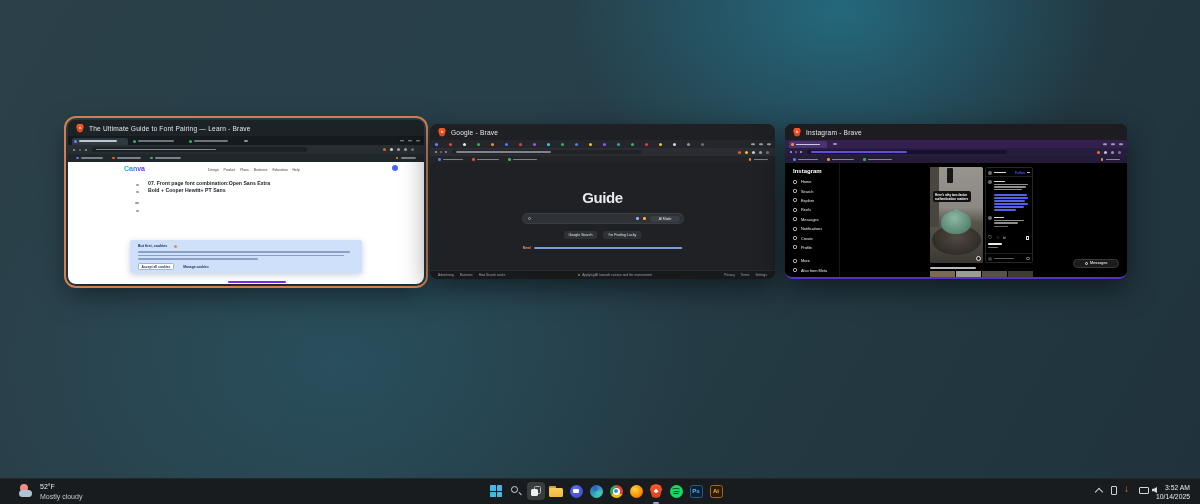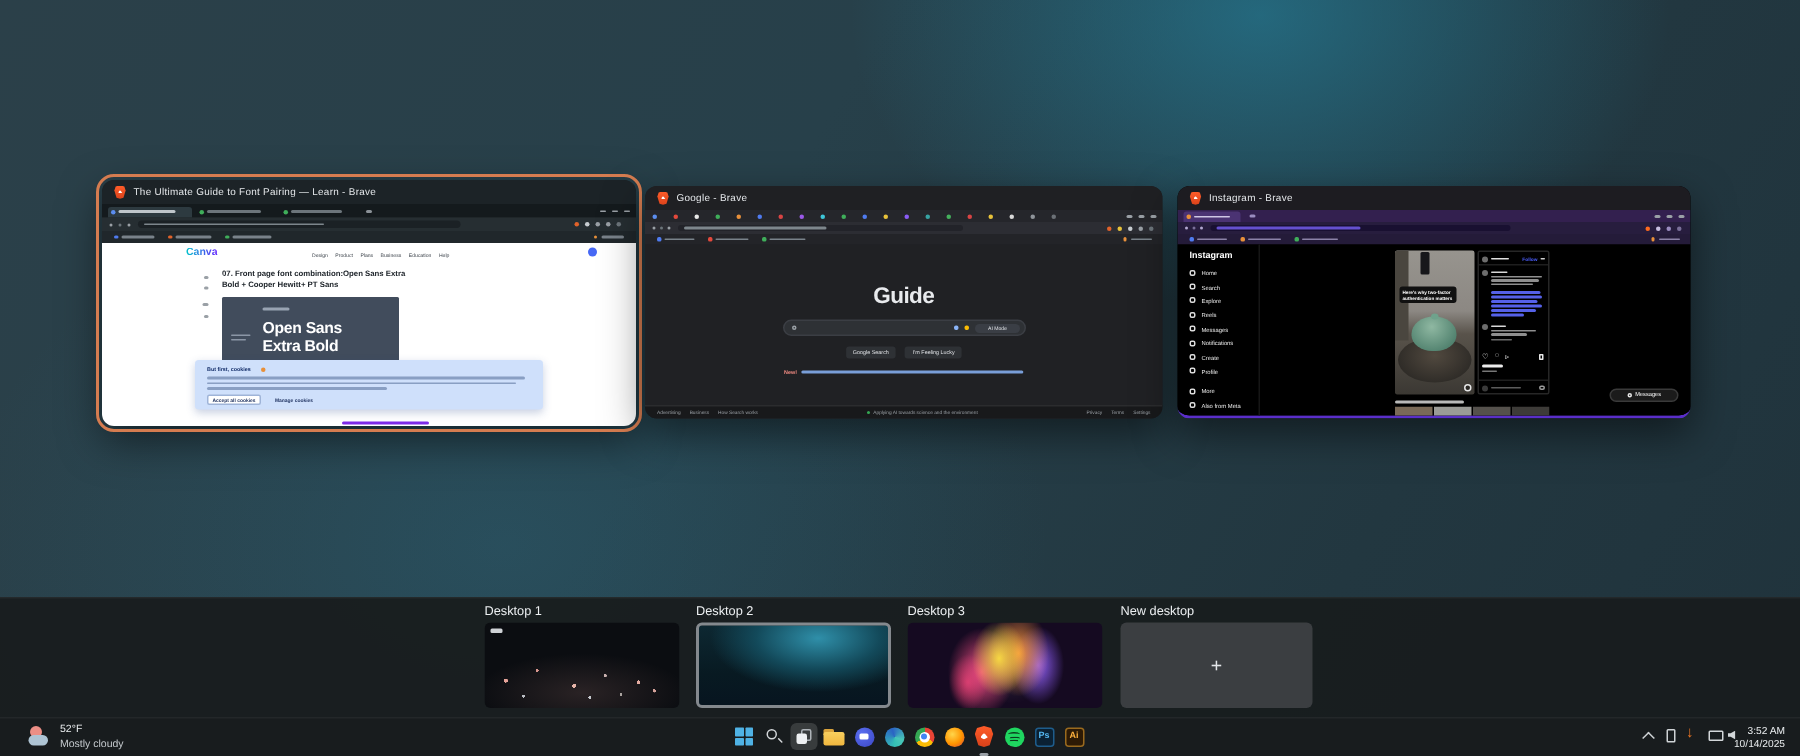--- a/index.html
+++ b/index.html
@@ -141,37 +141,20 @@
       <span class="bl" style="left:68px;top:22px;width:3px;height:1.6px;background:#9aa0a6;"></span>
       <span class="bl" style="left:68px;top:29px;width:3px;height:1.6px;background:#9aa0a6;"></span>
       <span class="bl" style="left:67px;top:40px;width:4px;height:1.6px;background:#9aa0a6;"></span>
       <span class="bl" style="left:68px;top:48px;width:3px;height:1.6px;background:#9aa0a6;"></span>
 
       <div class="abs" style="left:80px;top:18px;width:200px;font-size:5.2px;font-weight:bold;color:#20262c;line-height:7px;">
         <div>07. Front page font combination:Open Sans Extra</div>
         <div>Bold + Cooper Hewitt+ PT Sans</div>
       </div>
 
-      <div class="abs" style="left:80px;top:36px;width:118px;height:67px;background:#414c5c;border-radius:1px;">
-        <span class="bl" style="left:27px;top:7px;width:18px;height:1.6px;background:#98a3b2;"></span>
-        <span class="bl" style="left:6px;top:25px;width:13px;height:1.4px;background:#8b96a6;"></span>
-        <span class="bl" style="left:6px;top:28px;width:10px;height:1.4px;background:#8b96a6;"></span>
-        <span class="bl" style="left:6px;top:42px;width:13px;height:1.4px;background:#8b96a6;"></span>
-        <span class="bl" style="left:6px;top:45px;width:10px;height:1.4px;background:#8b96a6;"></span>
-        <span class="bl" style="left:6px;top:56px;width:11px;height:1.4px;background:#8b96a6;"></span>
-        <div class="abs" style="left:27px;top:16px;font-size:10.5px;font-weight:bold;color:#ffffff;line-height:11.5px;letter-spacing:-.2px;">
-          <div>Open Sans</div>
-          <div>Extra Bold</div>
-        </div>
-        <div class="abs" style="left:27px;top:43px;font-size:3.2px;letter-spacing:1px;color:#aeb9c6;">COOPER HEWITT</div>
-        <span class="bl" style="left:27px;top:50px;width:62px;height:1.4px;background:#c3ccd6;opacity:.75;"></span>
-        <span class="bl" style="left:27px;top:53px;width:60px;height:1.4px;background:#c3ccd6;opacity:.75;"></span>
-        <span class="bl" style="left:27px;top:56px;width:61px;height:1.4px;background:#c3ccd6;opacity:.75;"></span>
-        <span class="bl" style="left:27px;top:59px;width:44px;height:1.4px;background:#c3ccd6;opacity:.75;"></span>
-      </div>
 
       <div class="cookie" style="left:62px;top:78px;width:232px;height:33px;">
         <span class="abs" style="left:8px;top:4px;font-size:3.6px;font-weight:bold;color:#16306b;">But first, cookies</span>
         <span class="dt" style="left:44px;top:4.5px;width:3px;height:3px;background:#e8903a;"></span>
         <span class="bl" style="left:8px;top:11px;width:212px;height:1.7px;background:#5a739e;opacity:.6;"></span>
         <span class="bl" style="left:8px;top:14.5px;width:206px;height:1.7px;background:#5a739e;opacity:.6;"></span>
         <span class="bl" style="left:8px;top:18px;width:120px;height:1.7px;background:#5a739e;opacity:.6;"></span>
         <div class="cookiebtn" style="left:8px;top:23px;width:36px;background:#ffffff;border:0.5px solid #9fb4d8;">Accept all cookies</div>
         <div class="cookiebtn" style="left:50px;top:23px;width:32px;background:transparent;">Manage cookies</div>
       </div>
@@ -417,42 +400,20 @@
         <span style="flex:1;background:#55514c;"></span>
         <span style="flex:1;background:#3d3b38;"></span>
       </div>
       <div class="abs" style="right:8px;bottom:9px;width:46px;height:9.5px;background:rgba(28,28,28,.95);border:1px solid #3a3a3a;border-radius:5px;display:flex;align-items:center;justify-content:center;gap:2.5px;">
         <span class="dt" style="position:static;width:3px;height:3px;border:0.8px solid #e6e6e6;background:transparent;"></span>
         <span style="font-size:3.8px;color:#fff;">Messages</span>
       </div>
     </div>
   </div>
 
-  <div class="dstrip">
-    <div>
-      <span class="dlabel" style="left:323px;">Desktop 1</span>
-      <div class="dthumb wp1" style="left:323px;">
-        <span class="abs" style="left:4px;top:4px;width:8px;height:3px;background:#cfd2d6;border-radius:1px;"></span>
-      </div>
-    </div>
-    <div>
-      <span class="dlabel" style="left:464px;">Desktop 2</span>
-      <div class="dthumb wp2" style="left:464px;border:2px solid #84898e;"></div>
-    </div>
-    <div>
-      <span class="dlabel" style="left:605px;">Desktop 3</span>
-      <div class="dthumb wp3" style="left:605px;"></div>
-    </div>
-    <div>
-      <span class="dlabel" style="left:747px;">New desktop</span>
-      <div class="dthumb" style="left:747px;width:128px;background:#3b3e41;display:flex;align-items:center;justify-content:center;">
-        <span style="font-size:13px;font-weight:300;color:#e3e6e9;">+</span>
-      </div>
-    </div>
-  </div>
 
   <div class="tbar">
 
     <div class="abs" style="left:18px;top:3px;display:flex;align-items:center;gap:5px;">
       <span style="position:relative;width:17px;height:17px;display:inline-block;">
         <span class="dt" style="left:2px;top:1px;width:8px;height:8px;background:#ec8f86;"></span>
         <span class="abs" style="left:1px;top:7px;width:13px;height:6.5px;background:#aec4d4;border-radius:3.5px;"></span>
       </span>
       <span style="display:flex;flex-direction:column;line-height:9.5px;">
         <span style="font-size:7px;color:#e9ecee;">52°F</span>

